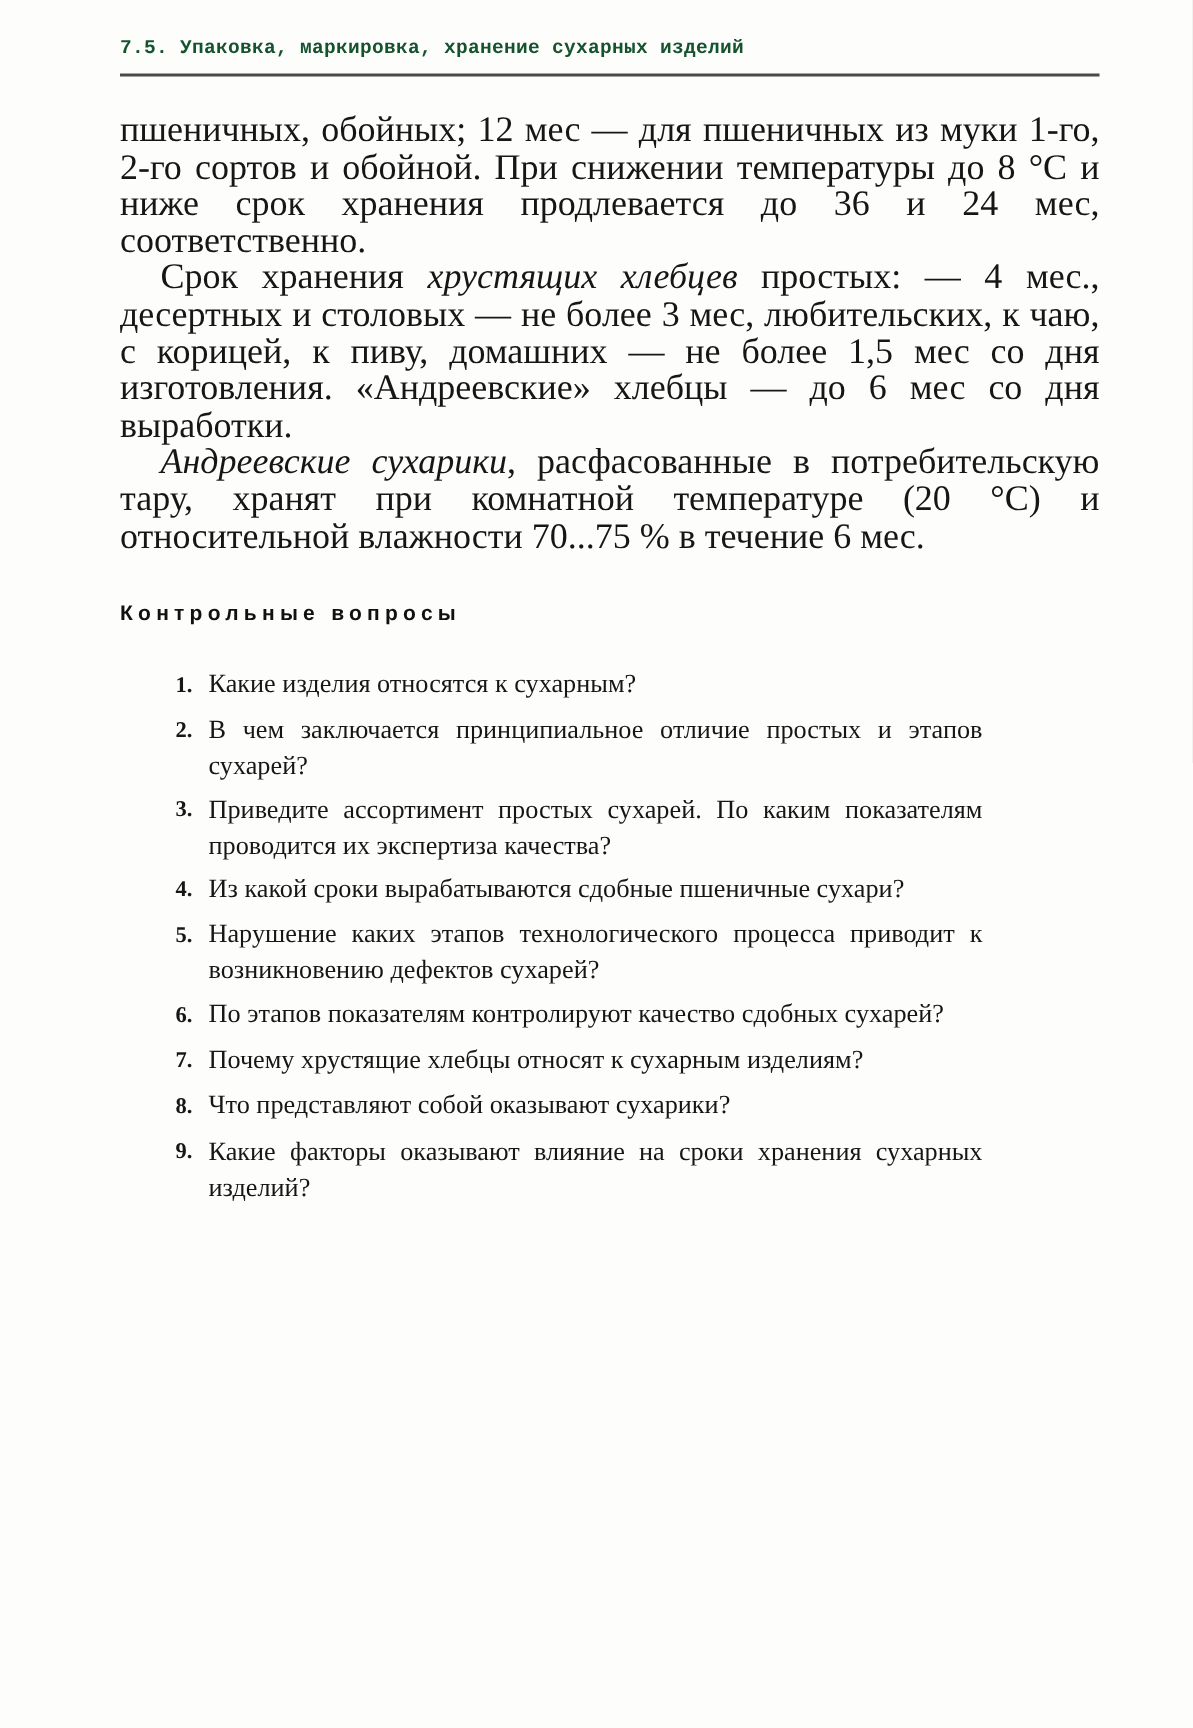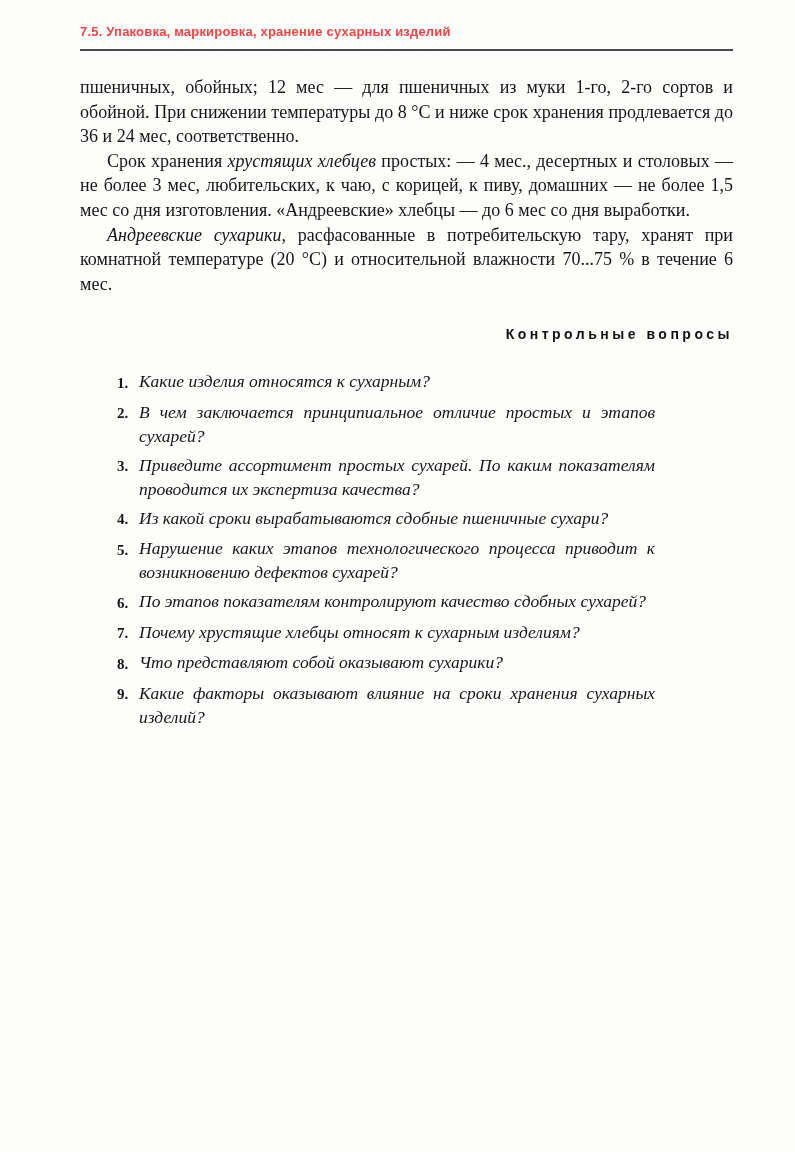--- a/index.html
+++ b/index.html
@@ -13,50 +13,50 @@
     height: 1152px;
     margin: 0 auto;
     background: #fdfdfc;
     box-sizing: border-box;
     padding: 24px 62px 0 80px;
     color: #161616;
     font-family: "Liberation Serif", "DejaVu Serif", serif;
     overflow: hidden;
   }
   .running-head {
-    font-family: Liberation Sans, sans-serif;
+    font-family: Liberation Mono, monospace;
     font-weight: bold;
     font-size: 13px;
     letter-spacing: 0.2px;
-    color: #ef4444;
+    color: #14532d;
   }
   .header-rule {
     margin-top: 10px;
     height: 0;
     border-bottom: 2px solid #4a4a4a;
   }
   main {
     margin-top: 24px;
   }
   p.body-par {
     margin: 0;
-    font-size: 18px;
+    font-size: 24px;
     line-height: 24.6px;
     text-align: justify;
   }
   p.body-par.indent {
     text-indent: 27px;
   }
   p.body-par .seg { }
   p.body-par i {
     font-style: italic;
   }
   .questions-heading {
     margin: 30px 0 0 0;
-    text-align: right;
+    text-align: left;
     font-family: "Liberation Sans", "DejaVu Sans", sans-serif;
     font-weight: bold;
     font-size: 14px;
     letter-spacing: 3.5px;
     color: #111;
   }
   ol.questions {
     list-style: none;
     margin: 27px 0 0 37px;
     padding: 0;
@@ -70,21 +70,20 @@
   }
   .qnum {
     flex: 0 0 22px;
     font-weight: bold;
     font-size: 15px;
     padding-top: 1.5px;
   }
   .qtext {
     flex: 1;
     text-align: justify;
-    font-style: italic;
   }
 </style>
 </head>
 <body>
 
 <div class="page">
 
   <header>
     <div class="running-head">7.5. Упаковка, маркировка, хранение сухарных изделий</div>
     <div class="header-rule"></div>

